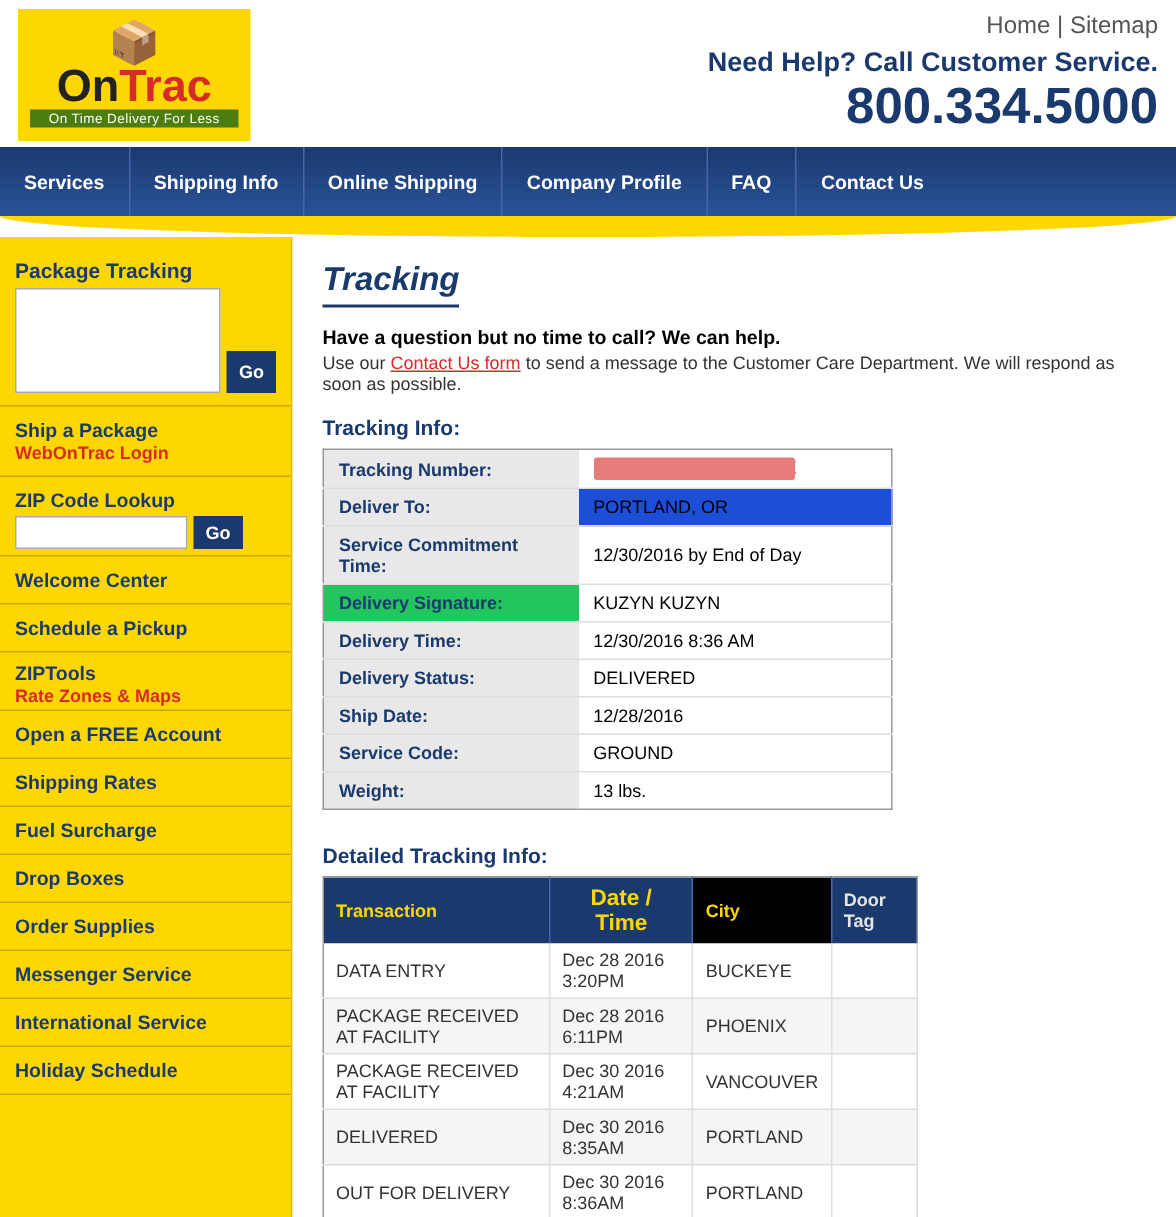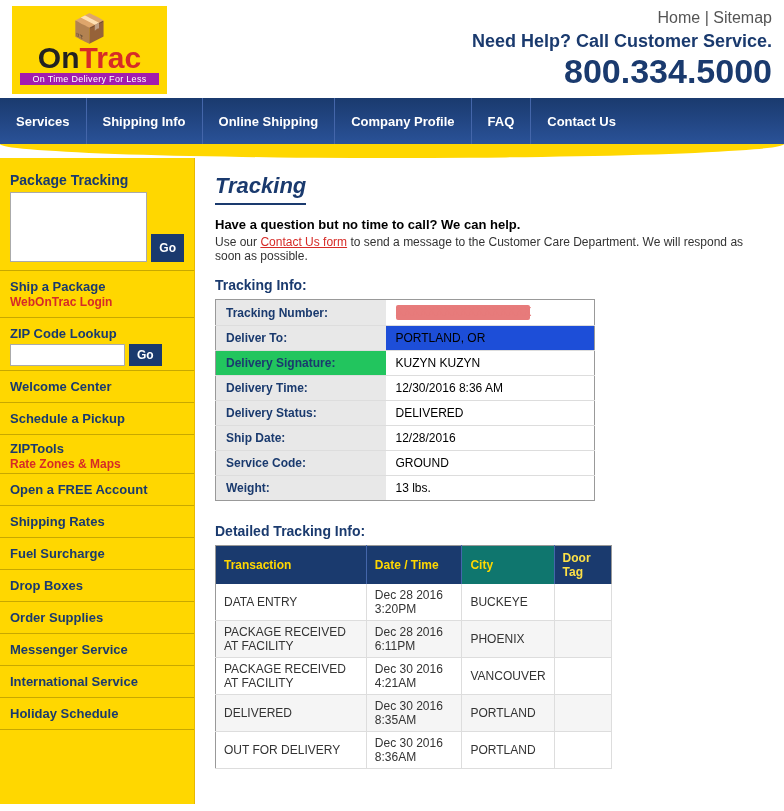--- a/index.html
+++ b/index.html
@@ -9,21 +9,21 @@
 <body>
 
 <div style="background:#fff;">
   <div style="display:flex; justify-content:space-between; align-items:center; padding:6px 12px 4px 12px;">
     <div style="background:#FFD700; width:155px; height:88px; display:flex; flex-direction:column; align-items:center; justify-content:center; padding:4px 8px;">
       <div style="font-size:28px; line-height:1;">📦</div>
       <div style="display:flex; align-items:baseline; line-height:1;">
         <span style="color:#222; font-size:30px; font-weight:900;">On</span>
         <span style="color:#d62b27; font-size:30px; font-weight:900;">Trac</span>
       </div>
-      <div style="font-size:9px; color:#fff; background:#a21caf; padding:1px 6px; width:100%; text-align:center; letter-spacing:0.3px; margin-top:0;">On Time Delivery For Less</div>
+      <div style="font-size:9px; color:#fff; background:#4d7c0f; padding:1px 6px; width:100%; text-align:center; letter-spacing:0.3px; margin-top:0;">On Time Delivery For Less</div>
     </div>
     <div style="text-align:right;">
       <div style="font-size:16px; color:#555; margin-bottom:4px;">
         <a href="#" style="color:#555; text-decoration:none;">Home</a>
         <span> | </span>
         <a href="#" style="color:#555; text-decoration:none;">Sitemap</a>
       </div>
       <div style="font-size:18px; color:#1a3a6e; font-weight:bold;">Need Help?  Call Customer Service.</div>
       <div style="font-size:34px; font-weight:bold; color:#1a3a6e;">800.334.5000</div>
     </div>
@@ -109,20 +109,24 @@
           <td style="background:#e8e8e8; font-weight:bold; color:#1a3a6e; padding:5px 10px; border-bottom:1px solid #ddd; width:170px; font-size:12px;">Tracking Number:</td>
           <td style="background:#fff; padding:5px 10px; border-bottom:1px solid #ddd; font-size:12px;">
             <span style="display:inline-block; background:#d44; color:#d44; height:15px; width:134px; border-radius:2px; vertical-align:middle; opacity:0.7;">XXXXXXXXXXXXXXXXX</span>
           </td>
         </tr>
         <tr>
           <td style="background:#e8e8e8; font-weight:bold; color:#1a3a6e; padding:5px 10px; border-bottom:1px solid #ddd; font-size:12px;">Deliver To:</td>
           <td style="background:#1d4ed8; padding:5px 10px; border-bottom:1px solid #ddd; font-size:12px;">PORTLAND, OR</td>
         </tr>
         <tr>
+          <td style="background:#e8e8e8; font-weight:bold; color:#1a3a6e; padding:5px 10px; border-bottom:1px solid #ddd; font-size:12px;">Service Commitment Time:</td>
+          <td style="background:#fff; padding:5px 10px; border-bottom:1px solid #ddd; font-size:12px;">12/30/2016 by End of Day</td>
+        </tr>
+        <tr>
           <td style="background:#22c55e; font-weight:bold; color:#1a3a6e; padding:5px 10px; border-bottom:1px solid #ddd; font-size:12px;">Delivery Signature:</td>
           <td style="background:#fff; padding:5px 10px; border-bottom:1px solid #ddd; font-size:12px;">KUZYN KUZYN</td>
         </tr>
         <tr>
           <td style="background:#e8e8e8; font-weight:bold; color:#1a3a6e; padding:5px 10px; border-bottom:1px solid #ddd; font-size:12px;">Delivery Time:</td>
           <td style="background:#fff; padding:5px 10px; border-bottom:1px solid #ddd; font-size:12px;">12/30/2016 8:36 AM</td>
         </tr>
         <tr>
           <td style="background:#e8e8e8; font-weight:bold; color:#1a3a6e; padding:5px 10px; border-bottom:1px solid #ddd; font-size:12px;">Delivery Status:</td>
           <td style="background:#fff; padding:5px 10px; border-bottom:1px solid #ddd; font-size:12px;">DELIVERED</td>
@@ -141,23 +145,23 @@
         </tr>
       </tbody>
     </table>
 
     <div style="font-size:14px; font-weight:bold; color:#1a3a6e; margin-bottom:6px;">Detailed Tracking Info:</div>
 
     <table style="border:1px solid #999; border-collapse:collapse; width:397px; margin-bottom:20px;">
       <thead>
         <tr>
           <th style="background:#1a3a6e; color:#FFD700; font-size:12px; font-weight:bold; padding:5px 8px; text-align:left; border-right:1px solid #4466aa;">Transaction</th>
-          <th style="background:#1a3a6e; color:#FFD700; font-size:12px; font-weight:bold; padding:5px 8px; text-align:left; border-right:1px solid #4466aa;">Date / Time</th>
-          <th style="background:#0f766e; color:#FFD700; font-size:12px; font-weight:bold; padding:5px 8px; text-align:left; border-right:1px solid #4466aa;">City</th>
-          <th style="background:#1a3a6e; color:#fde047; font-size:12px; font-weight:bold; padding:5px 8px; text-align:left;">Door Tag</th>
+          <th style="background:#1a3a6e; color:#FFD700; font-size:15px; font-weight:bold; padding:5px 8px; text-align:center; border-right:1px solid #4466aa;">Date / Time</th>
+          <th style="background:#000000; color:#FFD700; font-size:12px; font-weight:bold; padding:5px 8px; text-align:left; border-right:1px solid #4466aa;">City</th>
+          <th style="background:#1a3a6e; color:#e5e5e5; font-size:12px; font-weight:bold; padding:5px 8px; text-align:left;">Door Tag</th>
         </tr>
       </thead>
       <tbody id="detail-tbody">
       <tr>
             <td style="padding: 4px 8px; border-bottom: 1px solid rgb(221, 221, 221); font-size: 12px; color: rgb(51, 51, 51); background: rgb(255, 255, 255); border-right: 1px solid rgb(221, 221, 221);">DATA ENTRY</td>
             <td style="padding: 4px 8px; border-bottom: 1px solid rgb(221, 221, 221); font-size: 12px; color: rgb(51, 51, 51); background: rgb(255, 255, 255); border-right: 1px solid rgb(221, 221, 221);">Dec 28 2016 3:20PM</td>
             <td style="padding: 4px 8px; border-bottom: 1px solid rgb(221, 221, 221); font-size: 12px; color: rgb(51, 51, 51); background: rgb(255, 255, 255); border-right: 1px solid rgb(221, 221, 221);">BUCKEYE</td>
             <td style="padding: 4px 8px; border-bottom: 1px solid rgb(221, 221, 221); font-size: 12px; color: rgb(51, 51, 51); background: rgb(255, 255, 255); border-right: 1px solid rgb(221, 221, 221);"></td>
           </tr>
           <tr>

